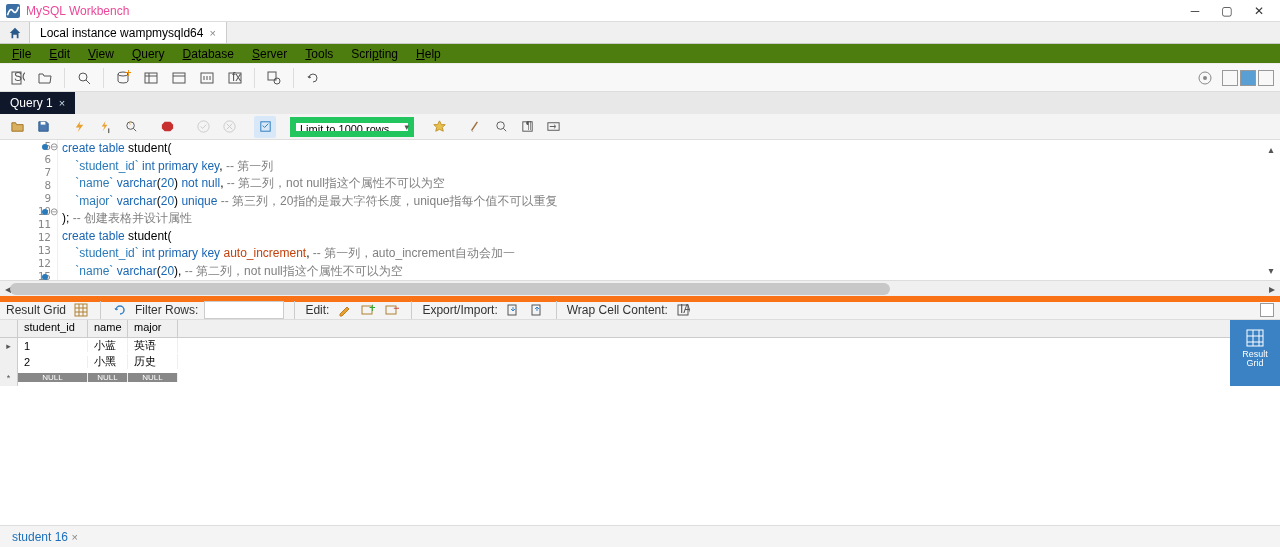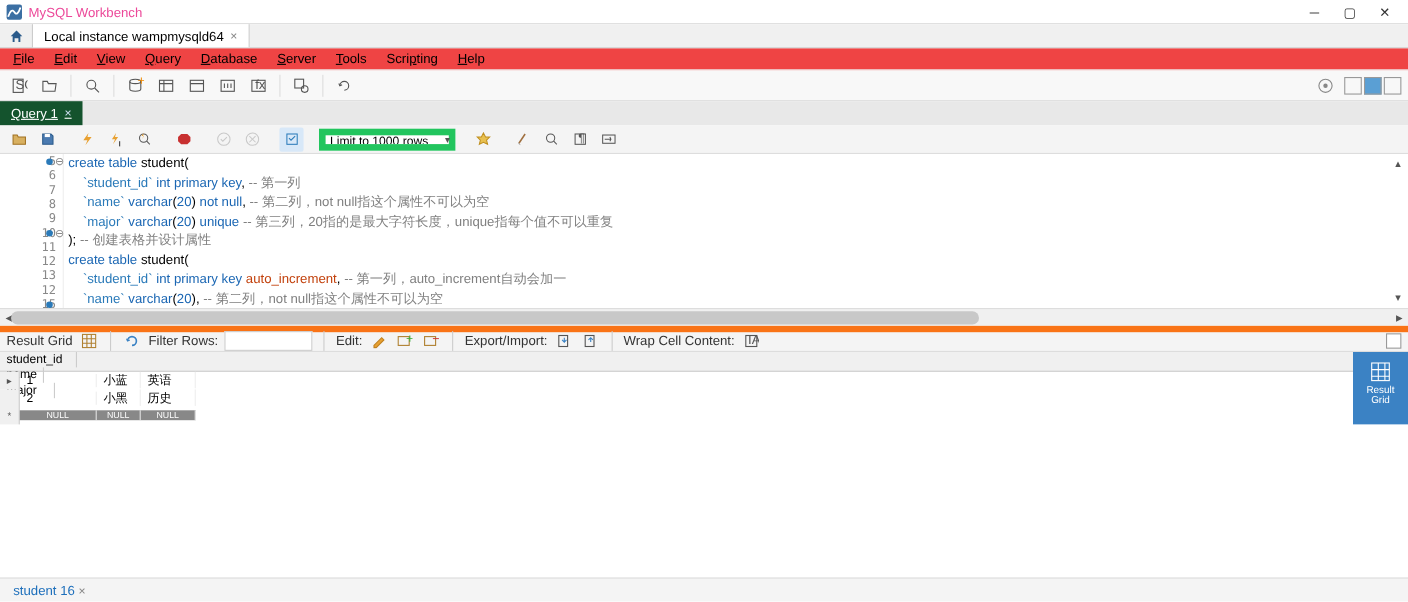--- a/index.html
+++ b/index.html
@@ -6,33 +6,33 @@
 body { background: #fff; width: 1280px; height: 547px; overflow: hidden; display: flex; flex-direction: column; }
 .titlebar { height: 22px; background: #fff; border-bottom: 1px solid #ddd; display: flex; align-items: center; padding: 0 6px; }
 .titlebar-icon { width: 14px; height: 14px; background: #3b6fa3; border-radius: 2px; margin-right: 6px; display: flex; align-items: center; justify-content: center; color: #fff; font-size: 9px; }
 .titlebar-title { flex: 1; color: #ec4899; }
 .win-controls { display: flex; gap: 18px; margin-right: 8px; }
 .win-btn { width: 14px; height: 14px; display: flex; align-items: center; justify-content: center; cursor: pointer; color: #333; }
 .conntabs { height: 22px; background: #f0f0f0; border-bottom: 1px solid #ccc; display: flex; align-items: stretch; }
 .home-tab { width: 30px; display: flex; align-items: center; justify-content: center; border-right: 1px solid #ccc; }
 .conn-tab { padding: 0 10px; display: flex; align-items: center; gap: 6px; background: #fff; border-right: 1px solid #ccc; }
 .tab-close { color: #888; cursor: pointer; font-size: 11px; }
-.menubar { height: 20px; background: #ef4444; display: flex; padding: 0 4px; gap: 2px; border-bottom: 1px solid #eee; }
+.menubar { height: 20px; background: #4d7c0f; display: flex; align-items: center; padding: 0 4px; gap: 2px; border-bottom: 1px solid #eee; }
 .menu-item { padding: 2px 8px; cursor: pointer; }
 .menu-u { text-decoration: underline; }
 .maintoolbar { height: 28px; background: #f8f8f8; border-bottom: 1px solid #ddd; display: flex; align-items: center; padding: 0 6px; gap: 6px; }
 .tool-btn { width: 22px; height: 22px; display: flex; align-items: center; justify-content: center; cursor: pointer; border-radius: 2px; }
 .tool-btn svg { width: 16px; height: 16px; }
 .tool-sep { width: 1px; height: 20px; background: #ddd; margin: 0 2px; }
 .spacer { flex: 1; }
 .panel-toggles { display: flex; gap: 2px; }
 .panel-toggle { width: 16px; height: 16px; border: 1px solid #999; cursor: pointer; }
 .panel-toggle.active { background: #5a9fd4; }
 .querytabs { height: 22px; background: #e8e8e8; display: flex; align-items: stretch; }
-.query-tab { padding: 0 10px; display: flex; align-items: center; gap: 6px; background: #14532d; color: #fff; text-decoration: underline; }
+.query-tab { padding: 0 10px; display: flex; align-items: center; gap: 6px; background: #0f172a; color: #fff; }
 .query-tab .tab-close { color: #cde; }
 .querytoolbar { height: 26px; background: #f4f4f4; border-bottom: 1px solid #ddd; display: flex; align-items: center; padding: 0 6px; gap: 4px; }
 .qt-btn { width: 22px; height: 22px; display: flex; align-items: center; justify-content: center; cursor: pointer; border-radius: 2px; }
 .qt-btn svg { width: 15px; height: 15px; }
 .qt-sep { width: 6px; }
 .limit-select { height: 20px; border: 6px solid #22c55e; font-size: 11px; padding: 0 18px 0 4px; background: #fff; appearance: none; position: relative; }
 .limit-wrap { position: relative; display: flex; align-items: center; }
 .limit-wrap::after { content: "▾"; position: absolute; right: 5px; font-size: 9px; pointer-events: none; color: #555; }
 .editor { flex: 1; display: flex; overflow: hidden; background: #fff; position: relative; }
 .gutter { width: 58px; background: #fff; border-right: 1px solid #eee; display: flex; flex-direction: column; }
@@ -52,21 +52,21 @@
 .scroll-arrow.l { left: 0; }
 .scroll-arrow.r { right: 0; }
 .result-bar { height: 24px; background: #f4f4f4; border-top: 6px solid #f97316; border-bottom: 1px solid #ddd; display: flex; align-items: center; padding: 0 6px; gap: 6px; }
 .rb-label { color: #333; }
 .rb-sep { width: 1px; height: 18px; background: #ccc; margin: 0 4px; }
 .rb-input { width: 80px; height: 18px; border: 1px solid #ccc; padding: 0 4px; }
 .rb-btn { width: 18px; height: 18px; display: flex; align-items: center; justify-content: center; cursor: pointer; }
 .rb-btn svg { width: 14px; height: 14px; }
 .result-wrap { display: flex; }
 .result-grid { flex: 1; background: #fff; }
-.rg-head { display: flex; background: #f0f0f0; border-bottom: 1px solid #ccc; height: 18px; flex-direction: column; }
+.rg-head { display: flex; background: #f0f0f0; border-bottom: 1px solid #ccc; height: 18px; }
 .rg-head-cell { border-right: 1px solid #ccc; padding: 1px 6px; font-size: 11px; }
 .rg-row { display: flex; height: 16px; align-items: center; }
 .rg-rowhead { width: 18px; border-right: 1px solid #ccc; background: #f0f0f0; height: 100%; display: flex; align-items: center; justify-content: center; font-size: 9px; color: #555; }
 .rg-cell { border-right: 1px solid #eee; padding: 0 6px; font-size: 11px; }
 .rg-cell.null { background: #888; color: #fff; font-size: 8px; padding: 0 2px; text-align: center; }
 .side-tabs { width: 50px; background: #3b82c4; display: flex; flex-direction: column; align-items: center; justify-content: flex-start; padding-top: 4px; color: #fff; }
 .side-tab { display: flex; flex-direction: column; align-items: center; gap: 2px; padding: 4px 0; cursor: pointer; }
 .side-tab svg { width: 20px; height: 20px; }
 .side-tab-label { font-size: 9px; text-align: center; line-height: 1.1; }
 .square-btn { width: 14px; height: 14px; border: 1px solid #999; background: #fff; cursor: pointer; margin-left: auto; }

